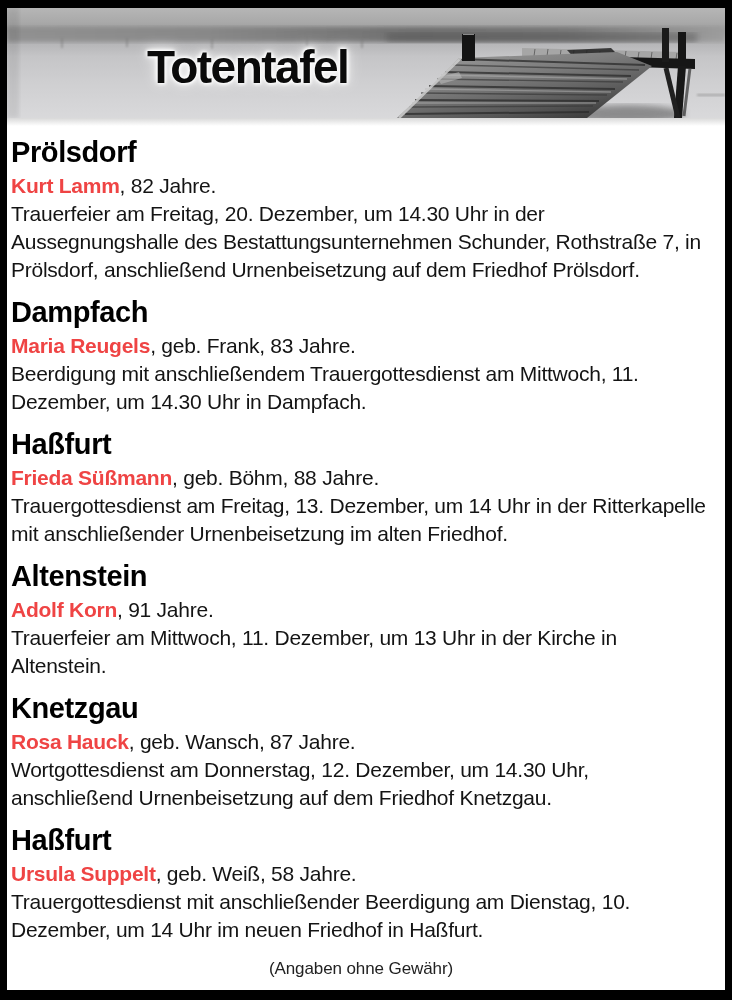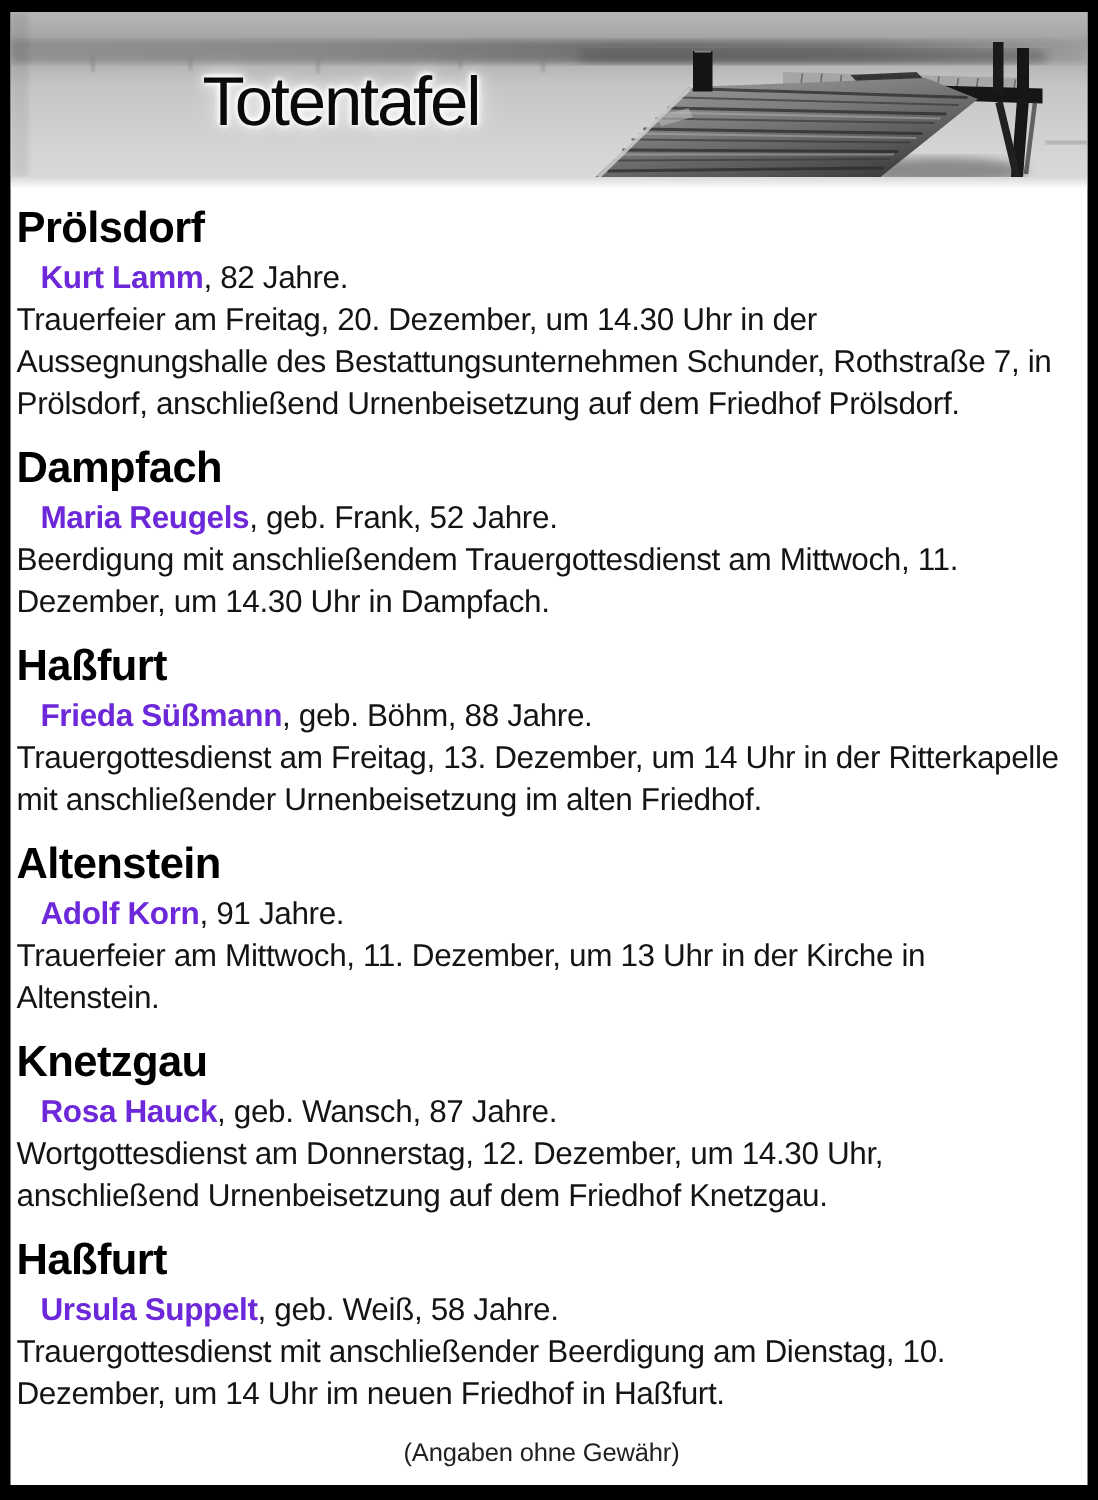--- a/index.html
+++ b/index.html
@@ -11,42 +11,42 @@
     font-family:"Liberation Sans","DejaVu Sans",sans-serif;
     margin:0 auto;
   }
   .inner { background:#fff; width:718px; height:982px; overflow:hidden; }
 
   
   .photo { position:relative; width:718px; height:110px; }
   .photo svg { display:block; }
   .photo-fade { height:8px; background:linear-gradient(#b9b9b9,#ffffff); opacity:.55; }
   .title {
-    position:absolute; left:128px; top:32px;
-    font-size:46px; font-weight:normal; letter-spacing:-1.5px;
+    position:absolute; left:140px; top:32px;
+    font-size:46px; font-weight:bold; letter-spacing:-1.5px;
     color:#0a0a0a;
     text-shadow:
       0 0 5px rgba(255,255,255,.95),
       0 0 9px rgba(255,255,255,.9),
       0 0 16px rgba(255,255,255,.85),
       1px 1px 3px rgba(255,255,255,.9),
       -1px -1px 3px rgba(255,255,255,.9);
   }
 
   
   .content { padding:10px 14px 0 4px; color:#111; }
   .entry { margin-bottom:12px; }
   .entry h2 {
     font-size:29px; line-height:32px; font-weight:bold;
     letter-spacing:-0.4px; color:#000; margin-bottom:4px;
   }
   .nameline, .details {
     font-size:21px; line-height:28px; letter-spacing:-0.25px; color:#141414;
   }
-  .nameline b { font-weight:bold; color:#6d28d9;margin-left:16px; }
+  .nameline b { font-weight:bold; color:#ef4444; }
   .disclaimer {
     margin-top:14px; font-size:17px; line-height:22px;
     letter-spacing:-0.1px; color:#222;text-align:center;
   }
 </style>
 </head>
 <body>
 
 <div class="page">
   <div class="inner">
@@ -167,21 +167,21 @@
     <main class="content">
 
       <section class="entry">
         <h2>Prölsdorf</h2>
         <p class="nameline"><b>Kurt Lamm</b><span>, 82 Jahre.</span></p>
         <p class="details">Trauerfeier am Freitag, 20. Dezember, um 14.30 Uhr in der Aussegnungshalle des Bestattungsunternehmen Schunder, Rothstraße 7, in Prölsdorf, anschließend Urnenbeisetzung auf dem Friedhof Prölsdorf.</p>
       </section>
 
       <section class="entry">
         <h2>Dampfach</h2>
-        <p class="nameline"><b>Maria Reugels</b><span>, geb. Frank, 52 Jahre.</span></p>
+        <p class="nameline"><b>Maria Reugels</b><span>, geb. Frank, 83 Jahre.</span></p>
         <p class="details">Beerdigung mit anschließendem Trauergottesdienst am Mittwoch, 11. Dezember, um 14.30 Uhr in Dampfach.</p>
       </section>
 
       <section class="entry">
         <h2>Haßfurt</h2>
         <p class="nameline"><b>Frieda Süßmann</b><span>, geb. Böhm, 88 Jahre.</span></p>
         <p class="details">Trauergottesdienst am Freitag, 13. Dezember, um 14 Uhr in der Ritterkapelle mit anschließender Urnenbeisetzung im alten Friedhof.</p>
       </section>
 
       <section class="entry">

